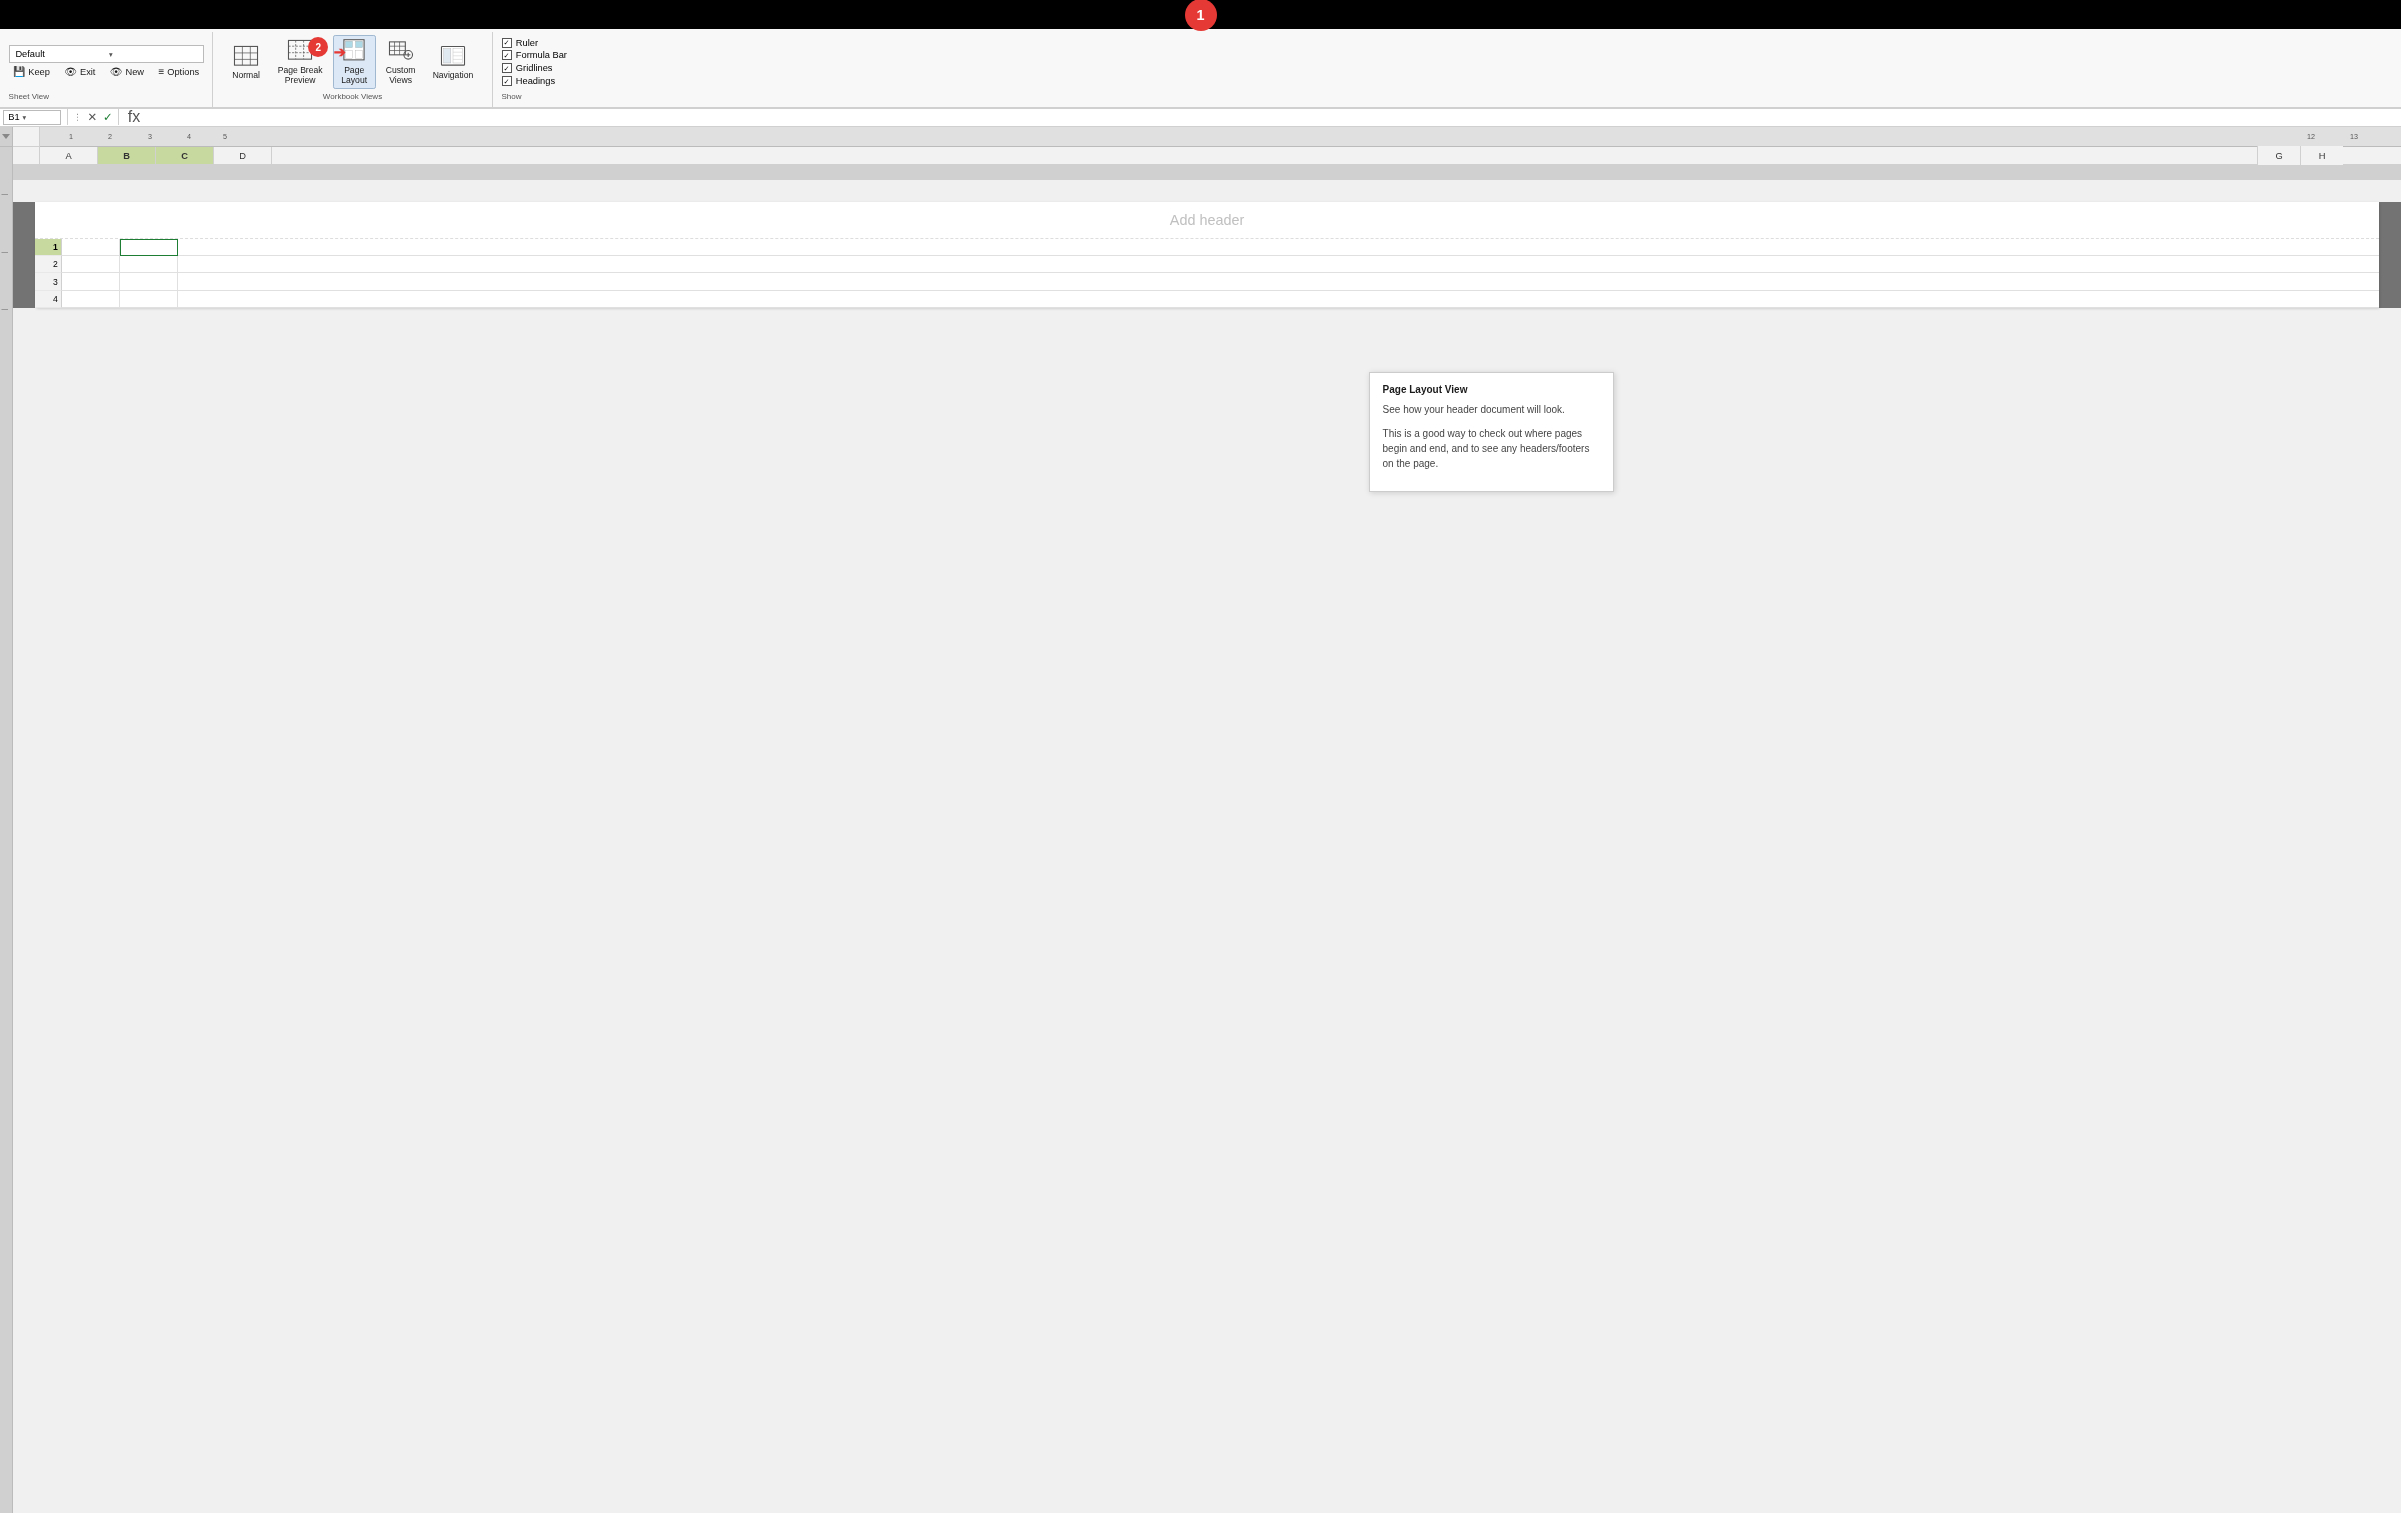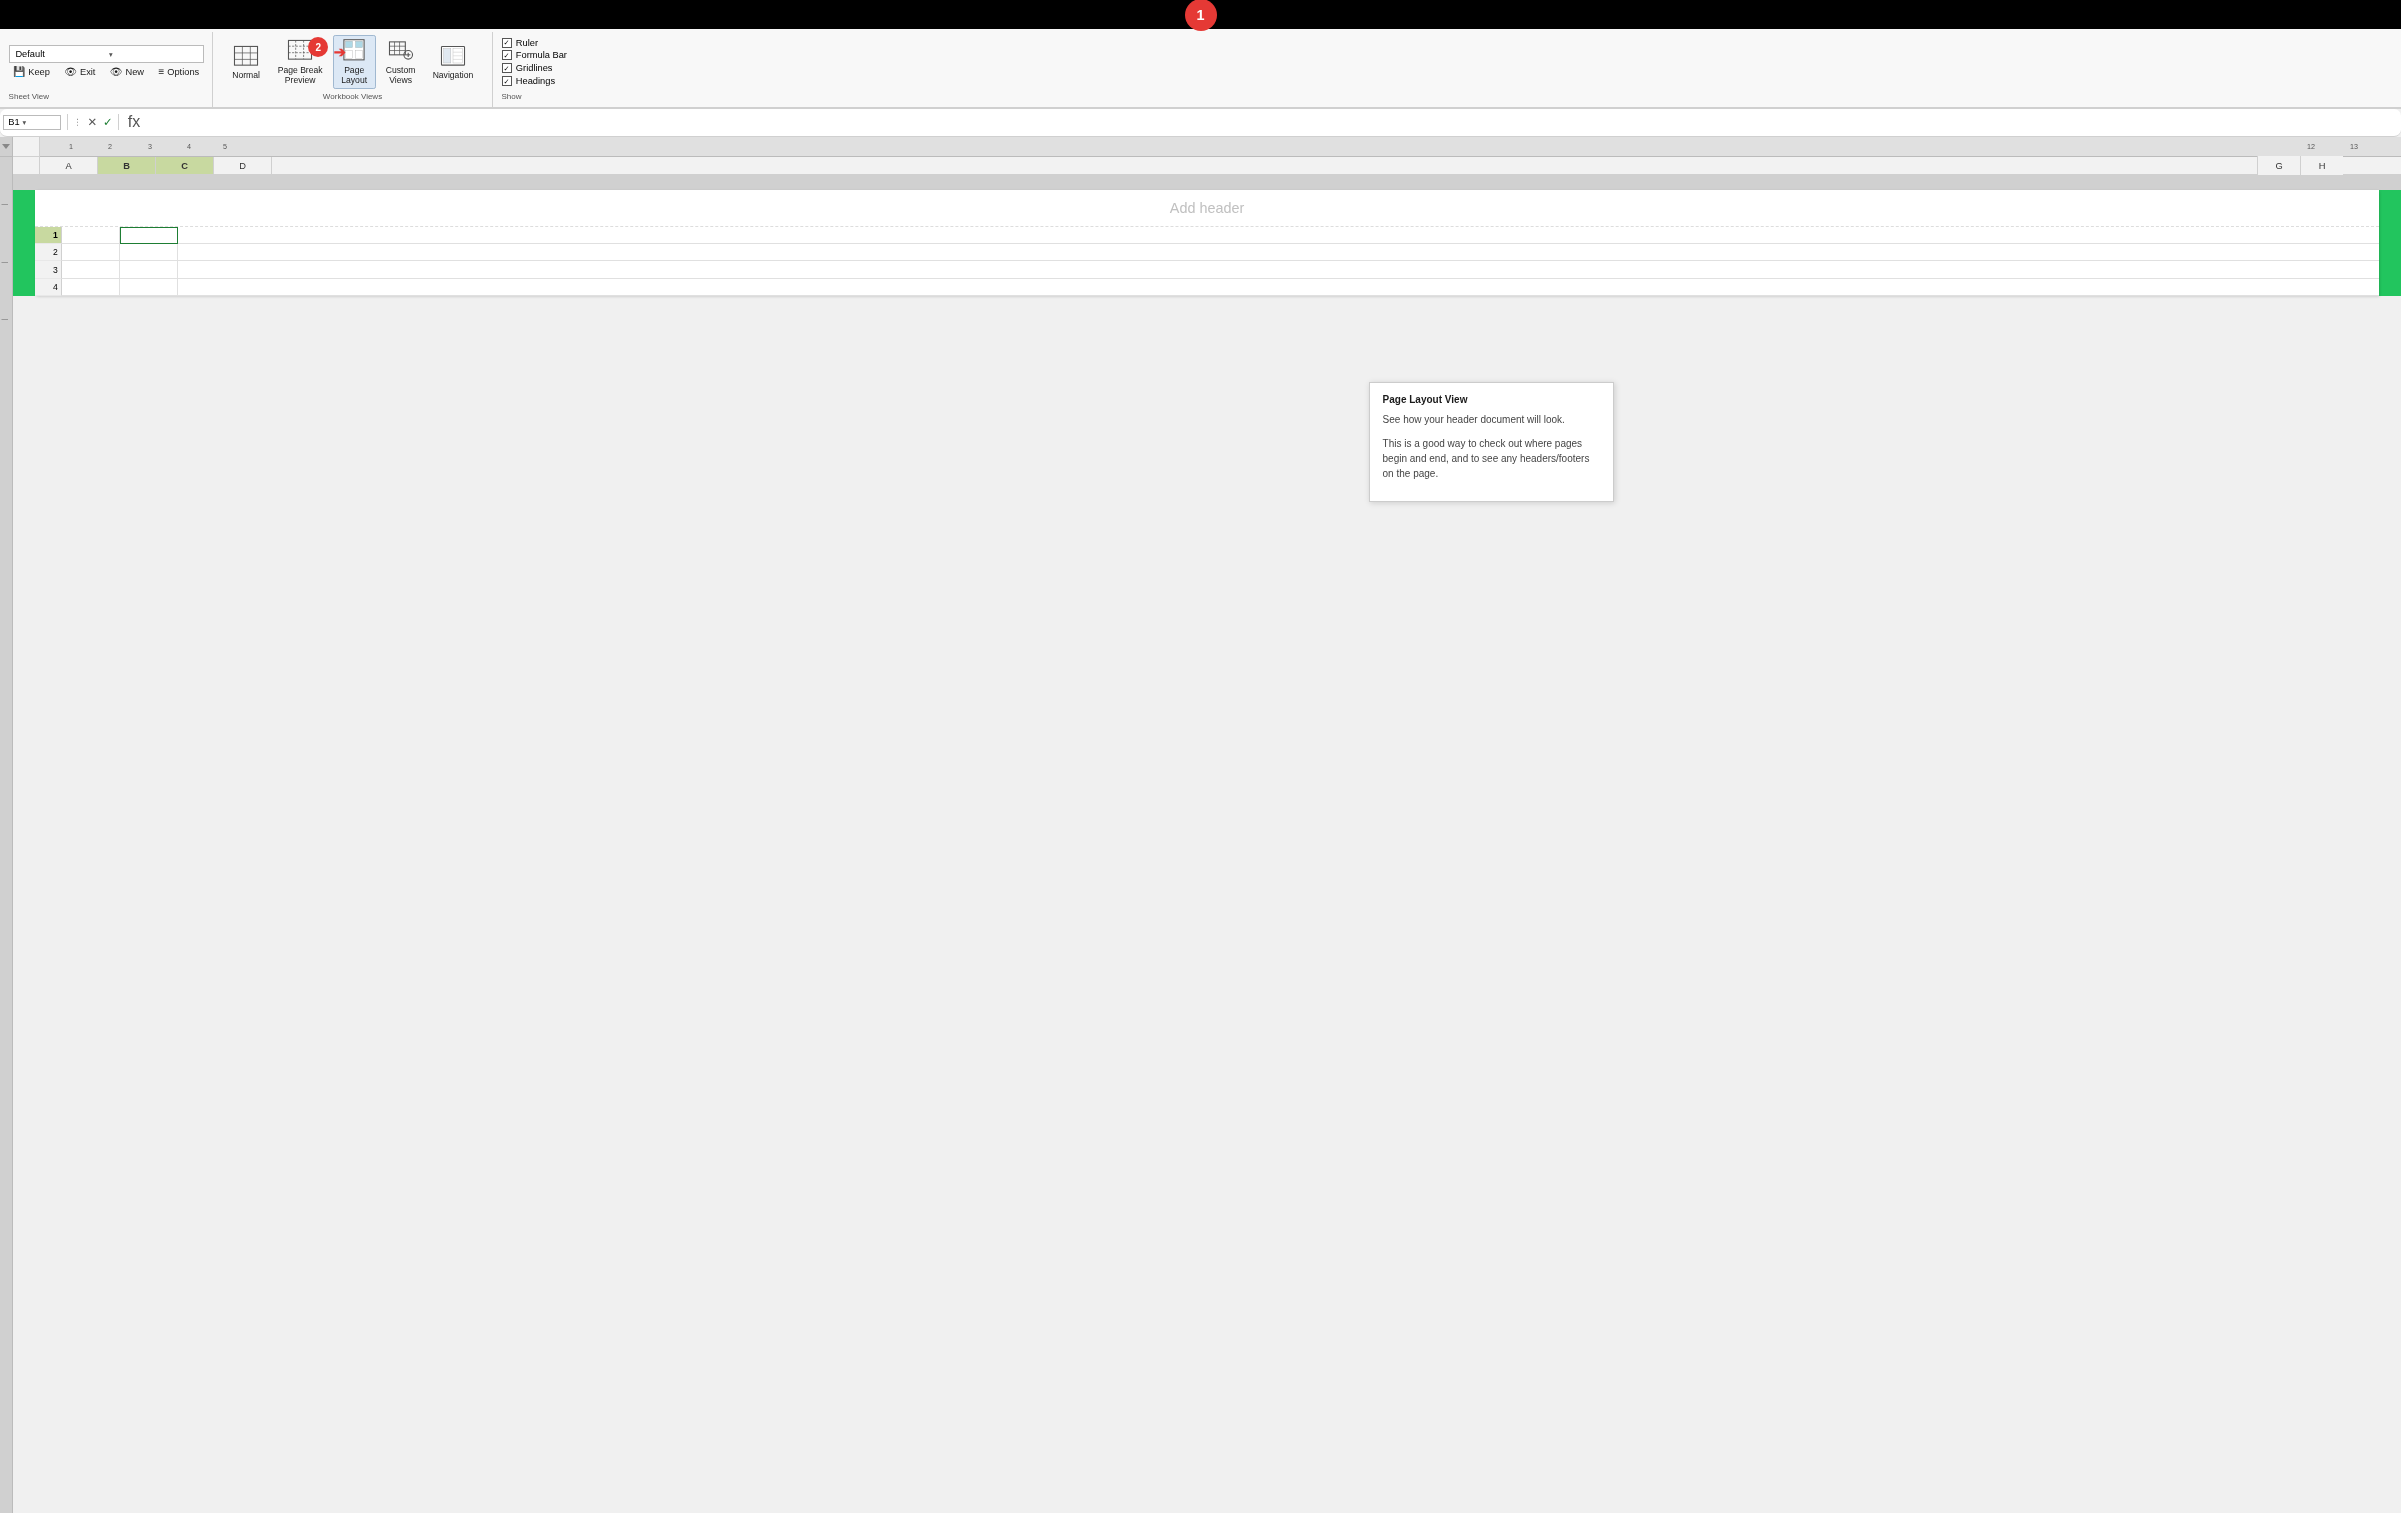--- a/index.html
+++ b/index.html
@@ -207,22 +207,21 @@
     }
 
     
     .formula-bar {
       display: flex;
       align-items: center;
       background: white;
       border-bottom: 0.7px solid #d0d0d0;
       padding: 1.4px 2.9px;
       gap: 2.9px;
-      height: 28px;
-      border-radius: 7px;
+      height: 18px;
     }
     .name-box {
       display: flex;
       align-items: center;
       border: 0.7px solid #bbb;
       padding: 1.4px 4.3px;
       min-width: 58px;
       font-size: 9.3px;
       background: white;
       gap: 2.9px;
@@ -515,21 +514,21 @@
 
             <div style="position:absolute;right:101px;font-size:9.3px;color:#333;background:#f2f2f2;width:43px;height:18.7px;display:flex;align-items:center;justify-content:center;border-left:0.7px solid #d0d0d0;">G</div>
             <div style="position:absolute;right:58px;font-size:9.3px;color:#333;background:#f2f2f2;width:43px;height:18.7px;display:flex;align-items:center;justify-content:center;border-left:0.7px solid #d0d0d0;">H</div>
           </div>
         </div>
 
         <div style="flex:1;overflow:hidden;position:relative;">
 
           <div style="height:14.4px;background:#d0d0d0;width:100%;"></div>
 
-          <div style="background:#22c55e;padding:0 21.6px;position:relative;">
+          <div style="background:#737373;padding:0 21.6px;position:relative;margin-top:22px;">
             <div style="background:white;position:relative;margin:0 auto;box-shadow:0.7px 0.7px 2.9px rgba(0,0,0,0.2);">
 
               <div style="color:#c0c0c0;font-size:14.4px;text-align:center;padding:10px 0;border-bottom:0.7px dashed #ddd;">Add header</div>
 
               <div style="display:flex;">
                 <div style="width:27px;min-height:17.3px;display:flex;align-items:center;justify-content:flex-end;padding-right:2.9px;font-size:8.6px;border-right:0.7px solid #d0d0d0;border-bottom:0.7px solid #e8e8e8;background:#c8d9a0;font-weight:bold;">1</div>
                 <div style="width:58px;min-height:17.3px;border-right:0.7px solid #e0e0e0;border-bottom:0.7px solid #e0e0e0;background:white;"></div>
                 <div style="width:58px;min-height:17.3px;border:1.4px solid #1e7e34;background:white;"></div>
                 <div style="flex:1;min-height:17.3px;border-bottom:0.7px solid #e0e0e0;background:white;"></div>
               </div>

